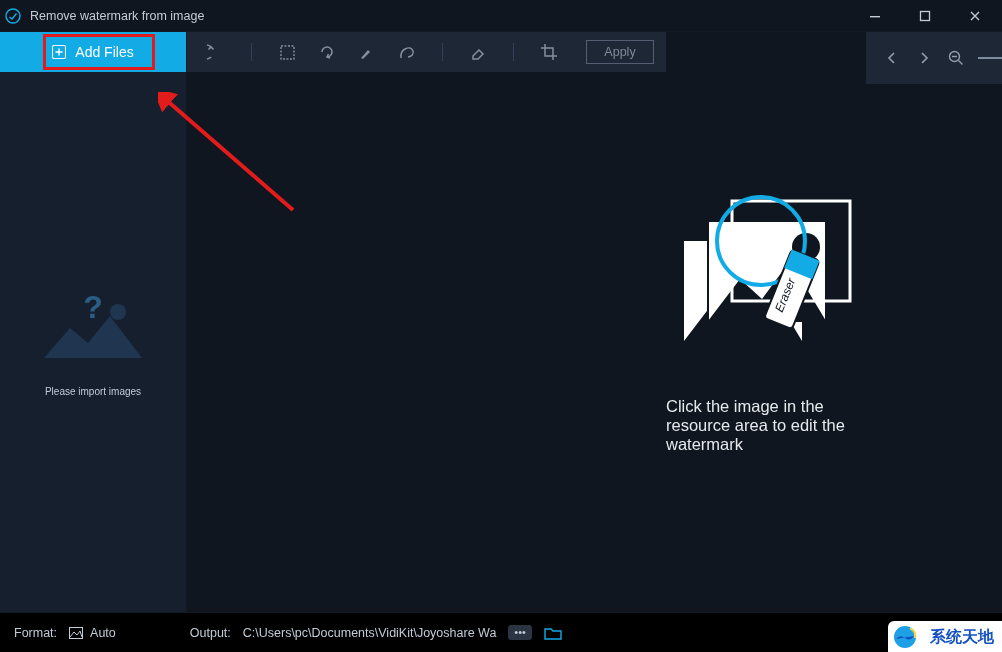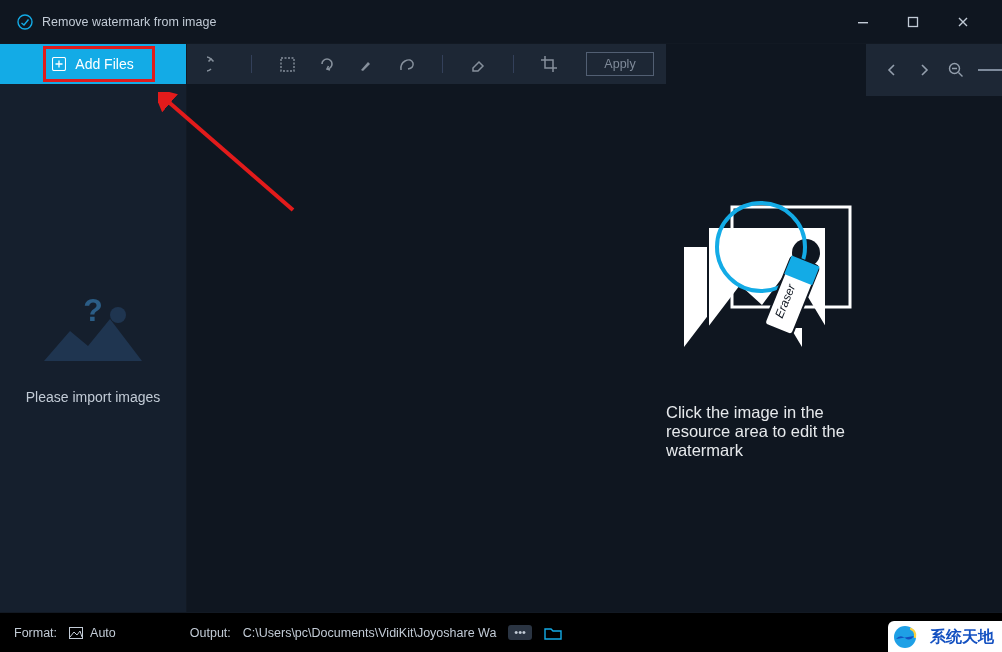--- a/index.html
+++ b/index.html
@@ -1,37 +1,37 @@
 <!DOCTYPE html>
 <html><head>
 <meta charset="utf-8">
 <style>
 *{margin:0;padding:0;box-sizing:border-box;font-family:"Segoe UI",Arial,sans-serif;-webkit-font-smoothing:antialiased}
 html,body{width:1002px;height:652px;background:#0f1620;color:#d8dee6;overflow:hidden;font-size:13px}
 .app{display:flex;flex-direction:column;height:100%}
 
-.titlebar{height:44px;background:#0f1620;display:flex;align-items:center;padding:0 16px;gap:8px;border-bottom:1px solid #121923}
+.titlebar{height:32px;background:#0f1620;display:flex;align-items:center;padding:0 4px;gap:8px;border-bottom:1px solid #121923}
 .app-icon{width:18px;height:18px;display:flex;align-items:center;justify-content:center}
 .app-title{color:#c2cbd6;font-size:12.5px;flex:1}
 .winctrls{display:flex;gap:24px;align-items:center;height:100%;padding-right:10px}
 .winbtn{width:26px;height:26px;display:flex;align-items:center;justify-content:center;color:#c2cbd6;cursor:pointer}
 
 .workrow{flex:1;display:flex;min-height:0}
 
 .sidebar{width:187px;background:#151f2d;display:flex;flex-direction:column;border-right:1px solid #121923}
 .addfiles-wrap{height:40px;display:flex;align-items:center;justify-content:center;background:#13abe6;position:relative}
 .addfiles-btn{display:flex;align-items:center;gap:9px;background:#13abe6;color:#fff;border:none;height:32px;padding:0 14px;font-size:14px;cursor:pointer}
 .red-box{position:absolute;border:3px solid #e21b1b;left:43px;top:2px;width:112px;height:36px;pointer-events:none}
 .red-arrow{position:absolute;left:158px;top:92px;width:150px;height:130px;pointer-events:none;z-index:5}
 .filterbar{height:28px;background:#232e3e;display:flex;align-items:center;padding:0 6px 0 10px;gap:4px}
 .filter-sel{flex:1;color:#c2cbd6;font-size:12.5px;display:flex;align-items:center;justify-content:space-between}
 .filter-ico{width:24px;height:28px;display:flex;align-items:center;justify-content:center;color:#b6c0cc}
 .side-empty{flex:1;display:flex;flex-direction:column;align-items:center;justify-content:center;gap:18px;color:#6e7d90}
 .placeholder-img{width:110px;height:80px;display:flex;align-items:center;justify-content:center;color:#2b5d86}
-.side-empty-text{color:#c2cbd6;font-size:14px}
+.side-empty-text{color:#c2cbd6;font-size:10px}
 
 .main{flex:1;display:flex;flex-direction:row;min-width:0}
 .toolbar{height:40px;background:#1d2735;display:flex;align-items:center;padding:0 12px;gap:10px}
 .tseg{display:flex;gap:6px}
 .tool{width:34px;height:28px;display:flex;align-items:center;justify-content:center;color:#86909c;cursor:pointer;border-radius:3px}
 .tsep{width:1px;height:18px;background:#33405a;margin:0 8px}
 .spacer{flex:1}
 .apply{border:1px solid #525f73;color:#7f8a99;background:transparent;width:68px;height:24px;font-size:12.5px;cursor:pointer}
 .canvas{flex:1;background:#0f1620;display:flex;flex-direction:column;align-items:center;justify-content:center;gap:36px;position:relative}
 .illus{width:200px;height:170px}

